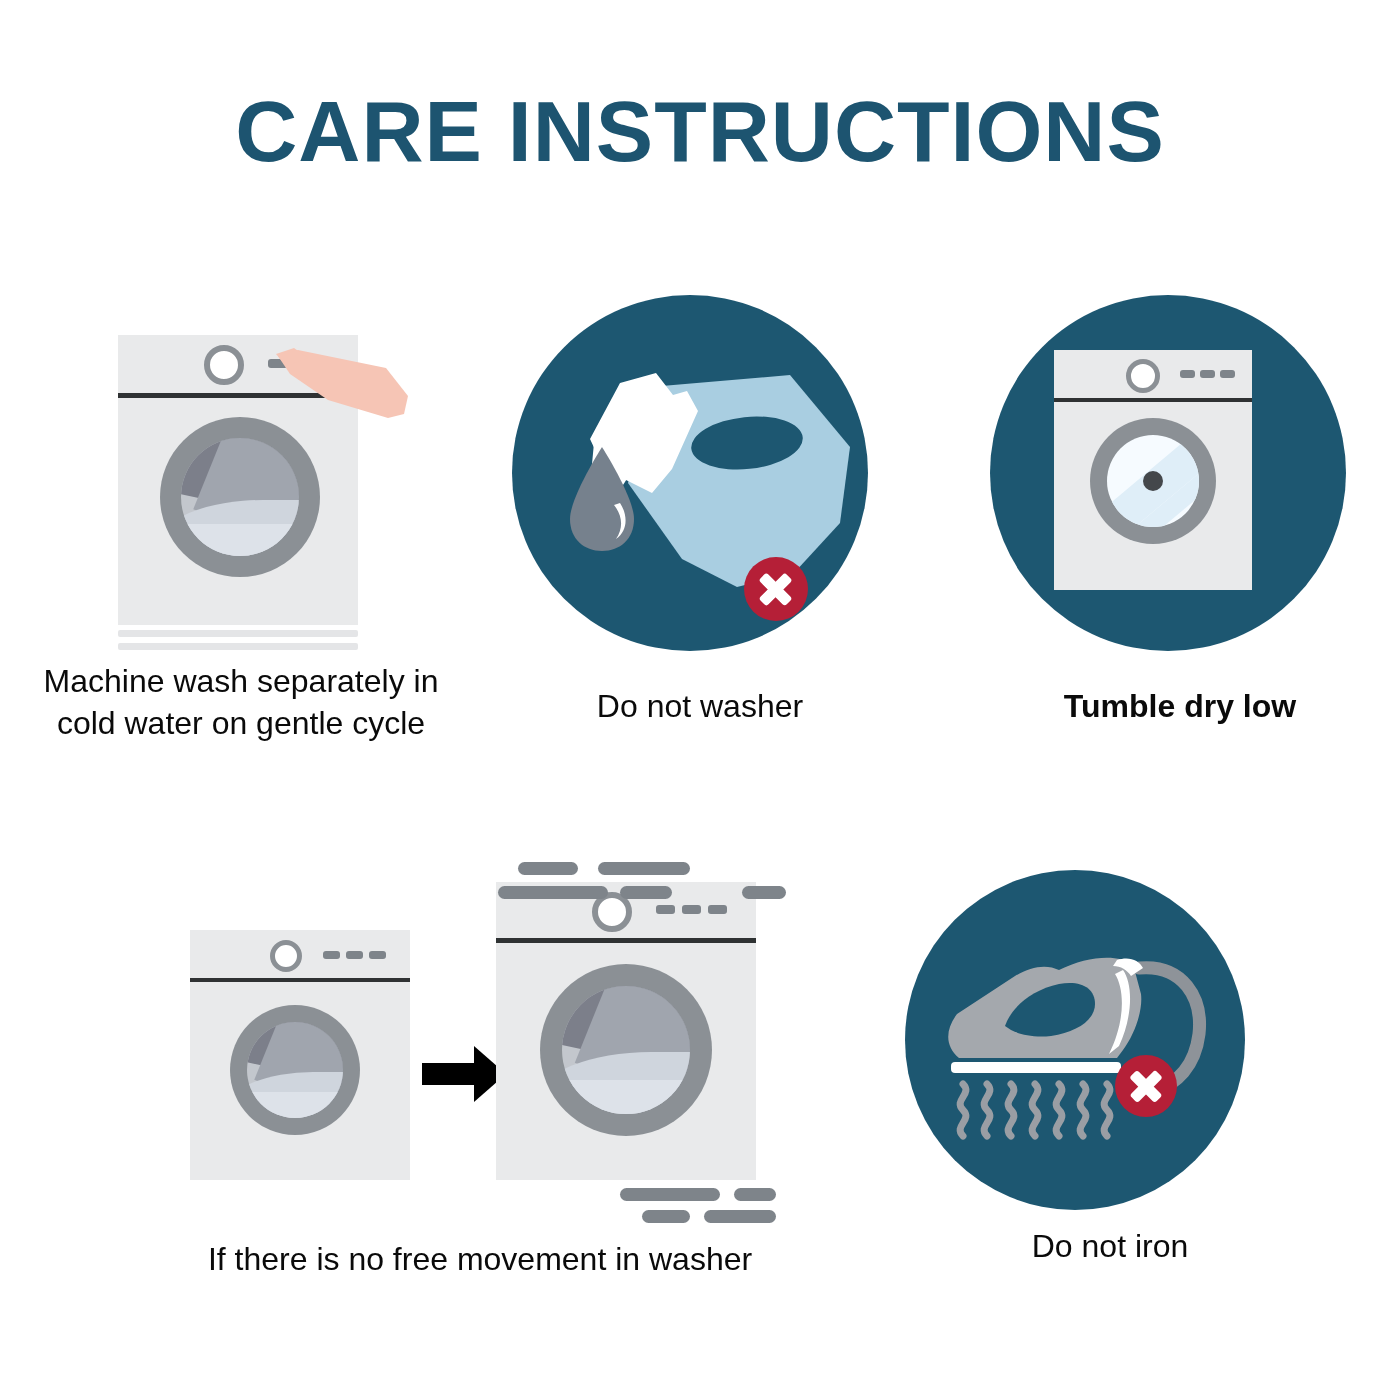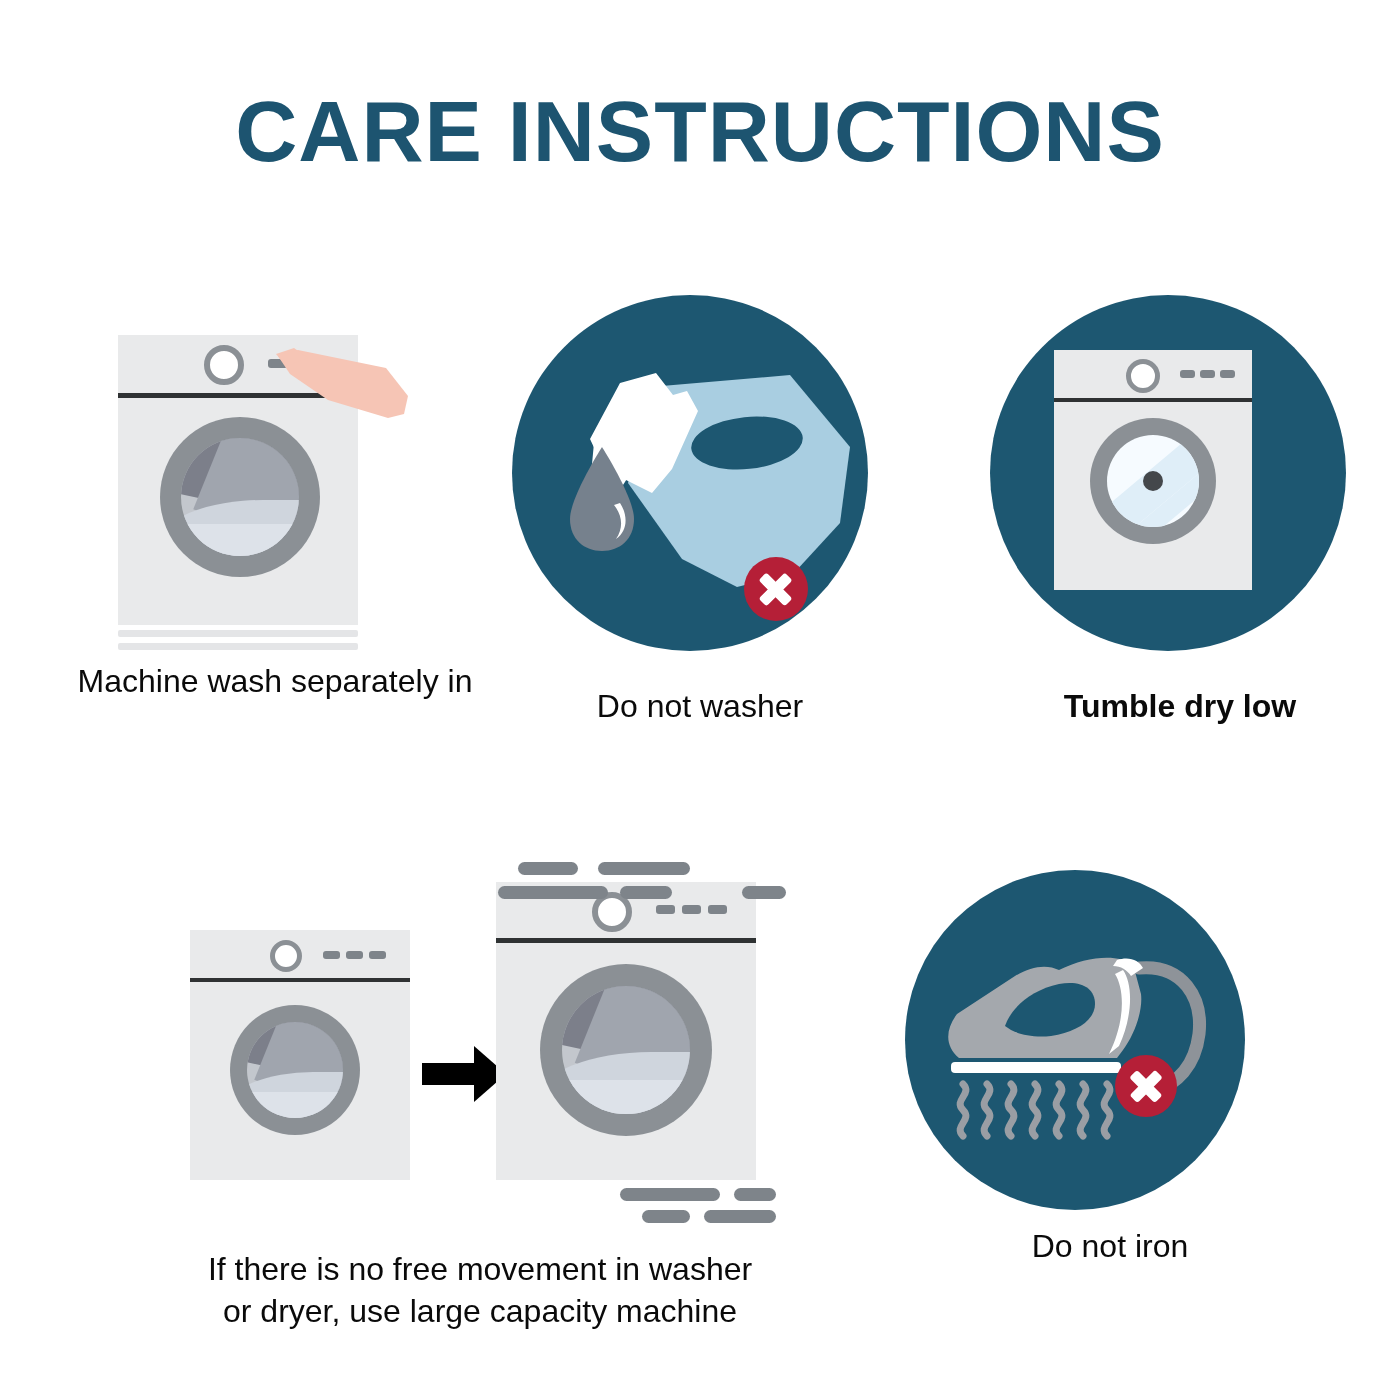--- a/index.html
+++ b/index.html
@@ -176,22 +176,23 @@
         <div class="glass-pale" style="left:-20px; top:86px; width:170px; height:50px;"></div>
       </div>
     </div>
   </div>
 
   <svg class="hand-svg" style="position:absolute; left:268px; top:58px;" width="145" height="90" viewBox="0 0 145 90">
     <path d="M10 8 L30 2 L118 20 L140 48 L136 66 L120 70 L60 52 L22 26 Z" fill="#f6c5b5"></path>
     <path d="M8 6 L26 0 L40 10 L18 18 Z" fill="#f6c5b5"></path>
   </svg>
 
-  <div class="caption" style="left:12px; top:370px; width:480px;padding-left:23px;">
+  <div class="caption" style="left:1px; top:370px; width:480px;">
     <div>Machine wash separately in</div>
+    <div>cold water on gentle cycle</div>
   </div>
 
   <div class="wm-floorline" style="left:118px; top:340px; width:240px; height:7px;"></div>
   <div class="wm-floorline" style="left:118px; top:353px; width:240px; height:7px;"></div>
 </div>
 
 <div class="cell" style="left:480px; top:290px; width:440px; height:460px;">
 
   <div class="circle-badge" style="left:32px; top:5px; width:356px; height:356px;">
 
@@ -292,23 +293,22 @@
   <div class="dash" style="left:498px; top:12px; width:92px;"></div>
   <div class="dash" style="left:398px; top:36px; width:110px;"></div>
   <div class="dash" style="left:520px; top:36px; width:52px;"></div>
   <div class="dash" style="left:642px; top:36px; width:44px;"></div>
 
   <div class="dash" style="left:520px; top:338px; width:100px;"></div>
   <div class="dash" style="left:634px; top:338px; width:42px;"></div>
   <div class="dash" style="left:542px; top:360px; width:48px;"></div>
   <div class="dash" style="left:604px; top:360px; width:72px;"></div>
 
-  <div class="caption" style="left:-30px; top:398px; width:820px;">
+  <div class="caption" style="left:-30px; top:388px; width:820px;">
     <div>If there is no free movement in washer</div>
-    <div>or dryer, use large capacity machine</div>
   </div>
 </div>
 
 <div class="cell" style="left:890px; top:860px; width:440px; height:440px;">
 
   <div class="circle-badge" style="left:15px; top:10px; width:340px; height:340px;">
 
     <svg style="position:absolute; left:22px; top:72px;" width="305" height="200" viewBox="0 0 305 200">
 
       <path d="M212 26 C256 22 276 56 272 92 C268 124 250 142 226 150" stroke="#8e9399" stroke-width="13" fill="none" stroke-linecap="round"></path>

